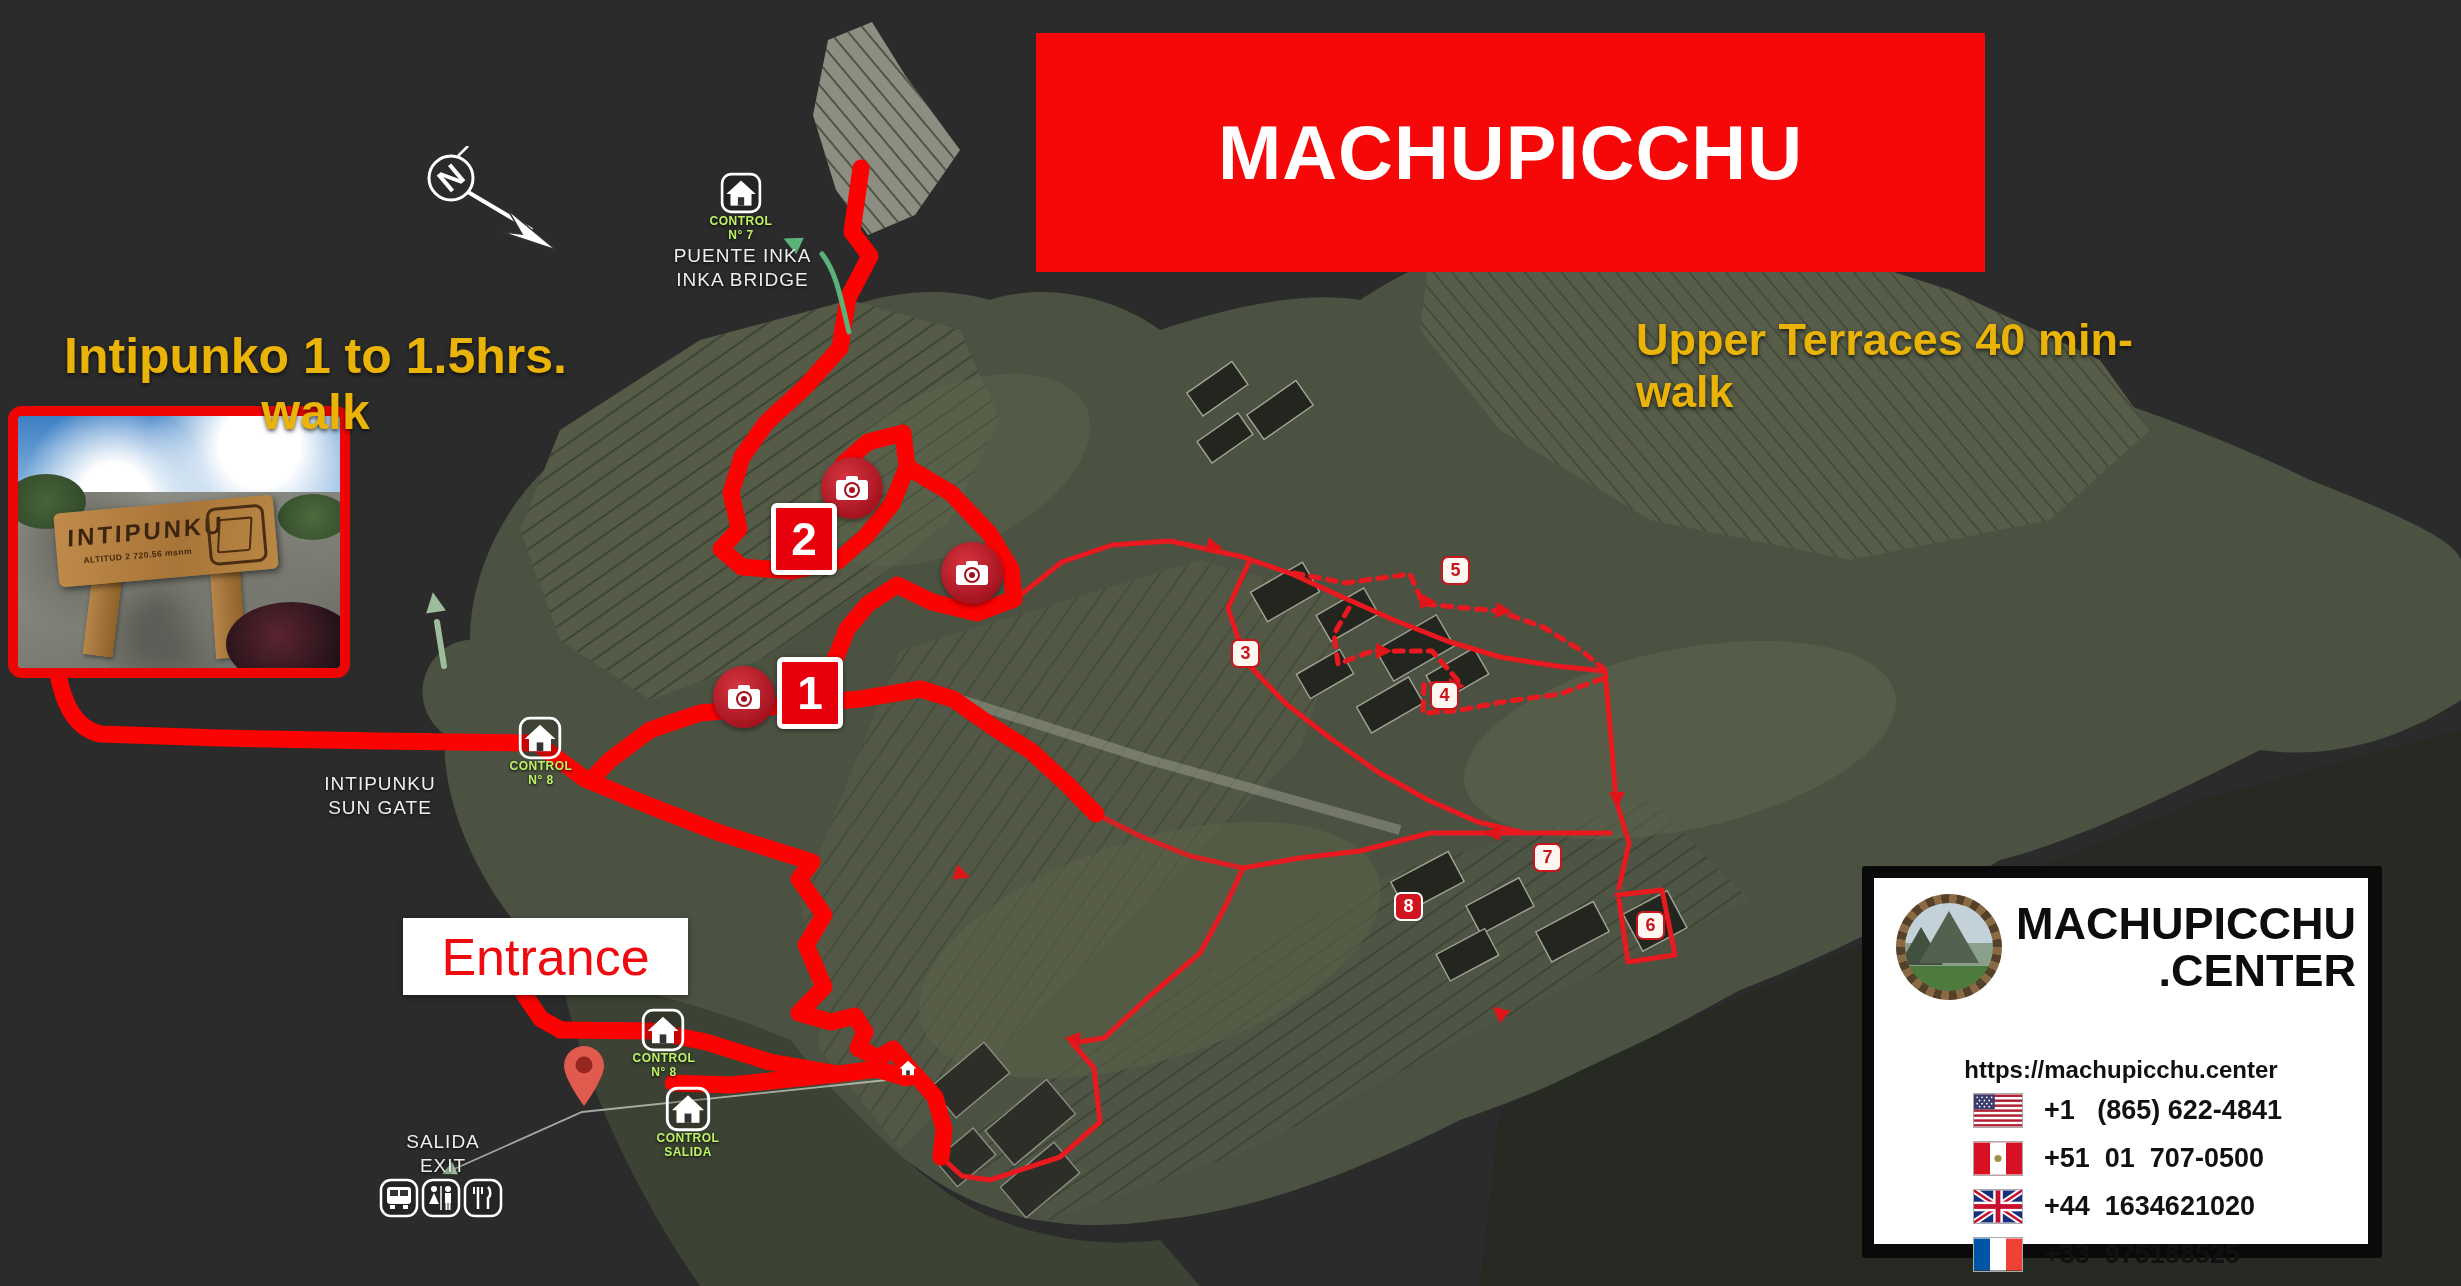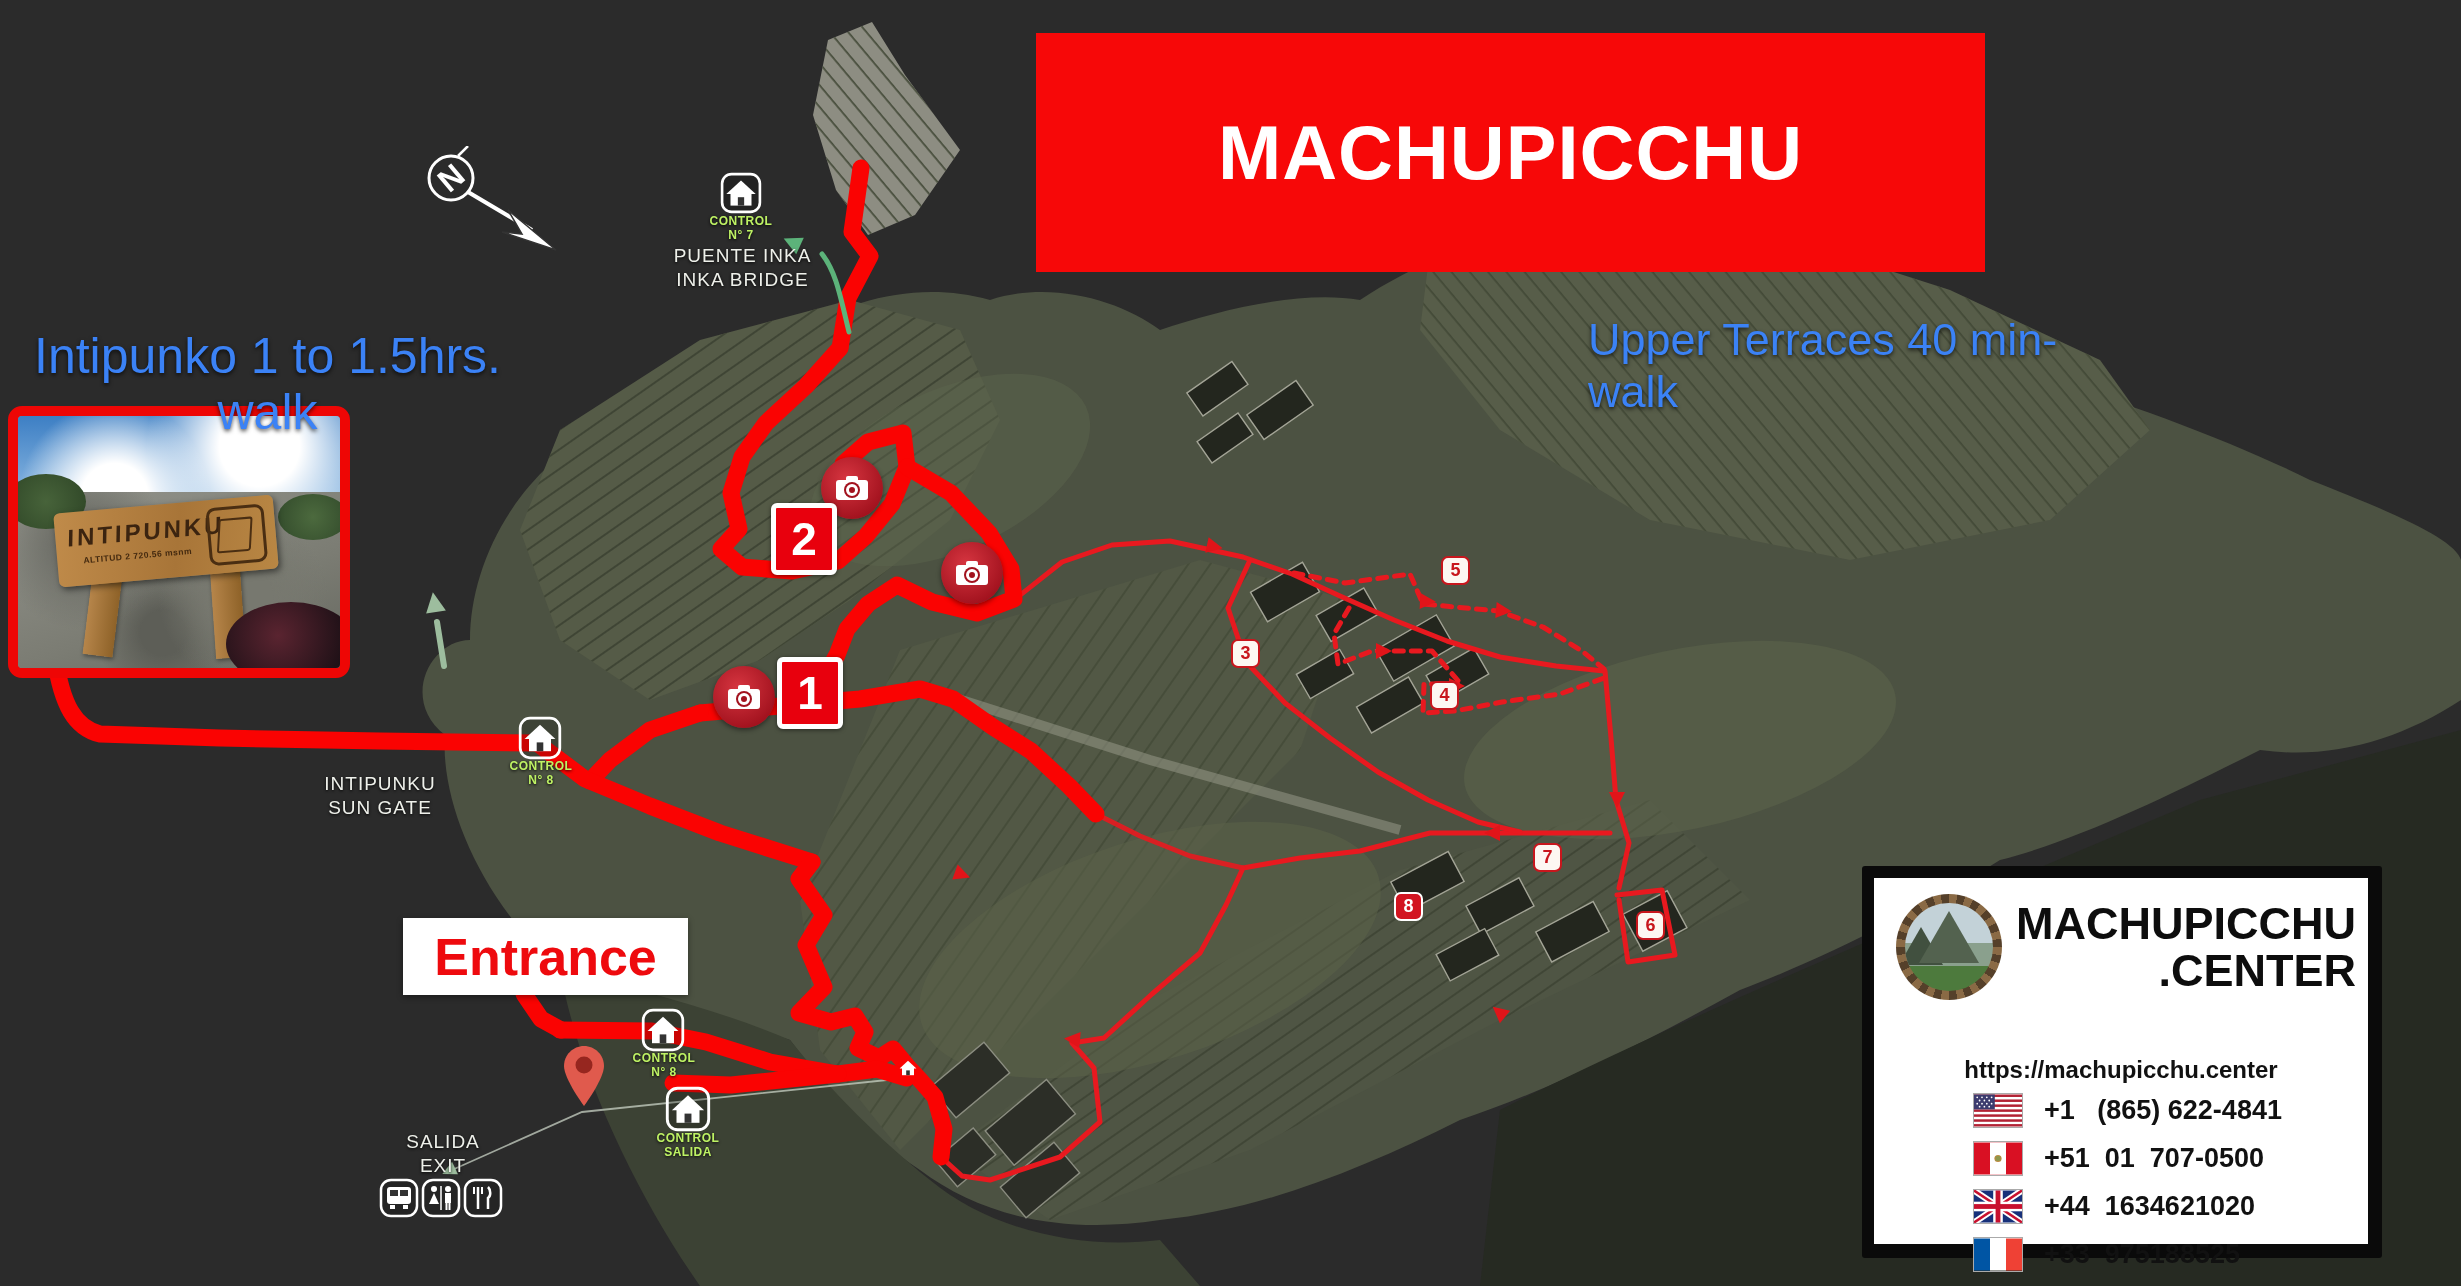--- a/index.html
+++ b/index.html
@@ -1,30 +1,30 @@
 <!DOCTYPE html>
 <html><head>
 <meta charset="utf-8">
 <style>
   html,body{margin:0;padding:0;background:#222;}
   #stage{position:relative;width:2461px;height:1286px;background:#2b2b2b;overflow:hidden;
          font-family:"Liberation Sans","DejaVu Sans",sans-serif;}
   .abs{position:absolute;}
   svg{display:block;}
   
-  .bignote{color:#3b82f6;font-weight:normal;text-shadow:0 2px 4px rgba(0,0,0,.7);}
+  .bignote{color:#eab308;font-weight:bold;text-shadow:0 2px 4px rgba(0,0,0,.7);padding-left:48px;}
   #banner{left:1036px;top:33px;width:949px;height:239px;background:#f70808;color:#fff;
           text-align:center;z-index:6;display:flex;flex-direction:column;justify-content:center;}
   #banner .t1{font-size:76px;font-weight:bold;letter-spacing:1px;line-height:1.02;}
   #banner .t2{font-size:46px;font-weight:bold;line-height:1.18;}
   #note-intipunko{left:0px;top:328px;width:535px;text-align:center;font-size:50px;line-height:1.12;z-index:6;}
   #note-upper{left:1588px;top:314px;width:520px;font-size:45px;z-index:6;}
   #entrance-box{left:403px;top:918px;width:285px;height:77px;background:#fff;z-index:6;
     display:flex;align-items:center;justify-content:center;box-shadow:0 2px 6px rgba(0,0,0,.4);}
-  #entrance-box span{color:#ee0a0e;font-size:52px;font-weight:bold;}
+  #entrance-box span{color:#ee0a0e;font-size:52px;font-weight:normal;}
   .maplabel{color:#eef0ea;text-align:center;text-shadow:0 1px 3px rgba(0,0,0,.9);z-index:4;line-height:1.25;}
   .ctrl-label{font-size:12px;letter-spacing:.5px;line-height:1.15;font-weight:bold;color:#bef264;}
   .station-name{font-size:19px;letter-spacing:1px;}
   
   .bigmarker{width:56px;height:62px;background:#e8000d;border:5px solid #fff;border-radius:6px;
     color:#fff;font-size:46px;font-weight:bold;display:flex;align-items:center;justify-content:center;
     z-index:5;box-shadow:0 1px 4px rgba(0,0,0,.5);}
   .smallmarker{width:25px;height:25px;background:#fdf7f2;border:2.5px solid #c8161d;border-radius:7px;
     color:#c8161d;font-size:18px;font-weight:bold;display:flex;align-items:center;justify-content:center;z-index:5;}
   .smallmarker.inv{background:#d21420;color:#fff;border-color:#fff;}

